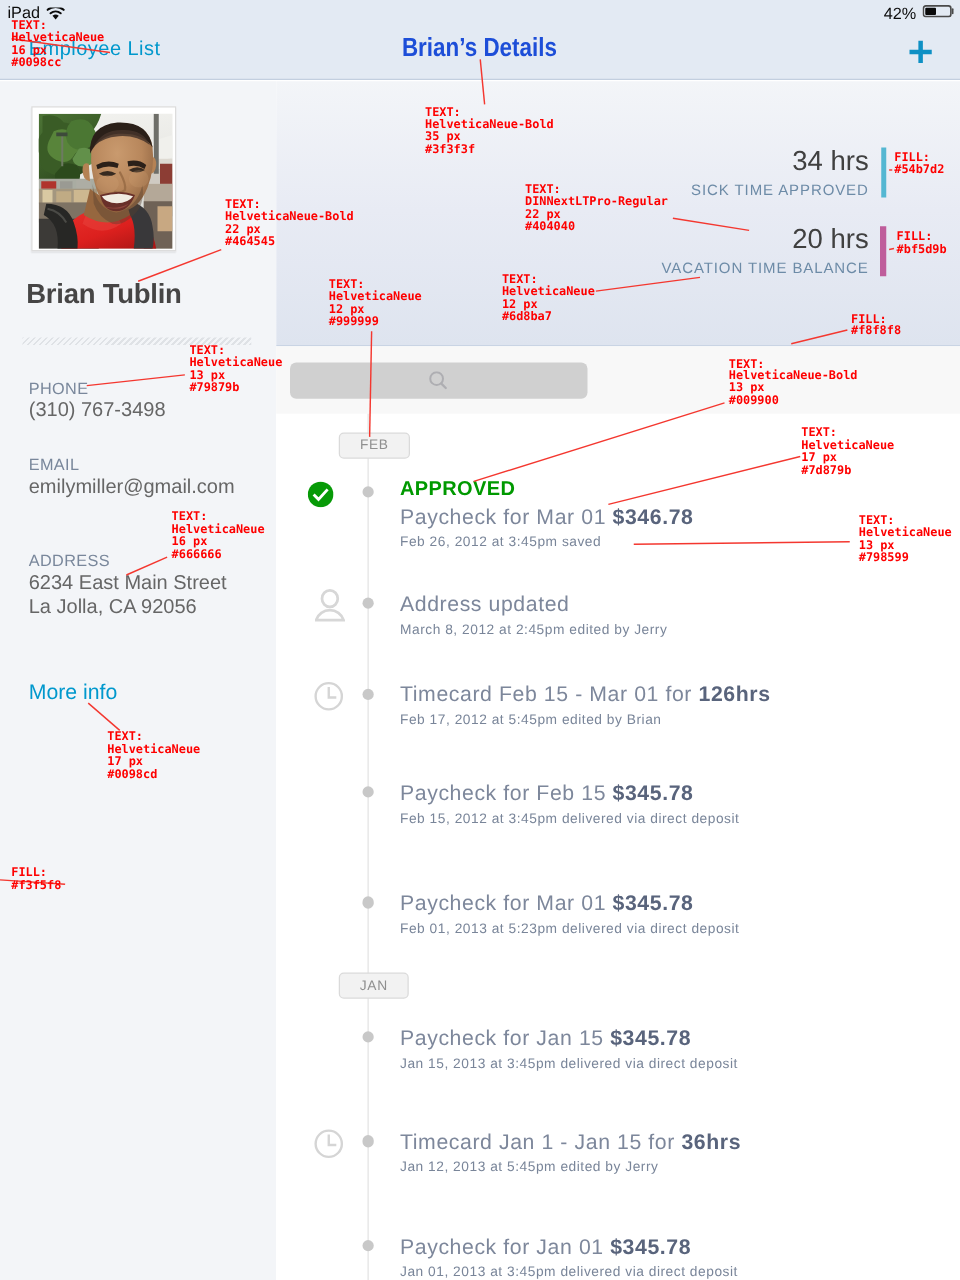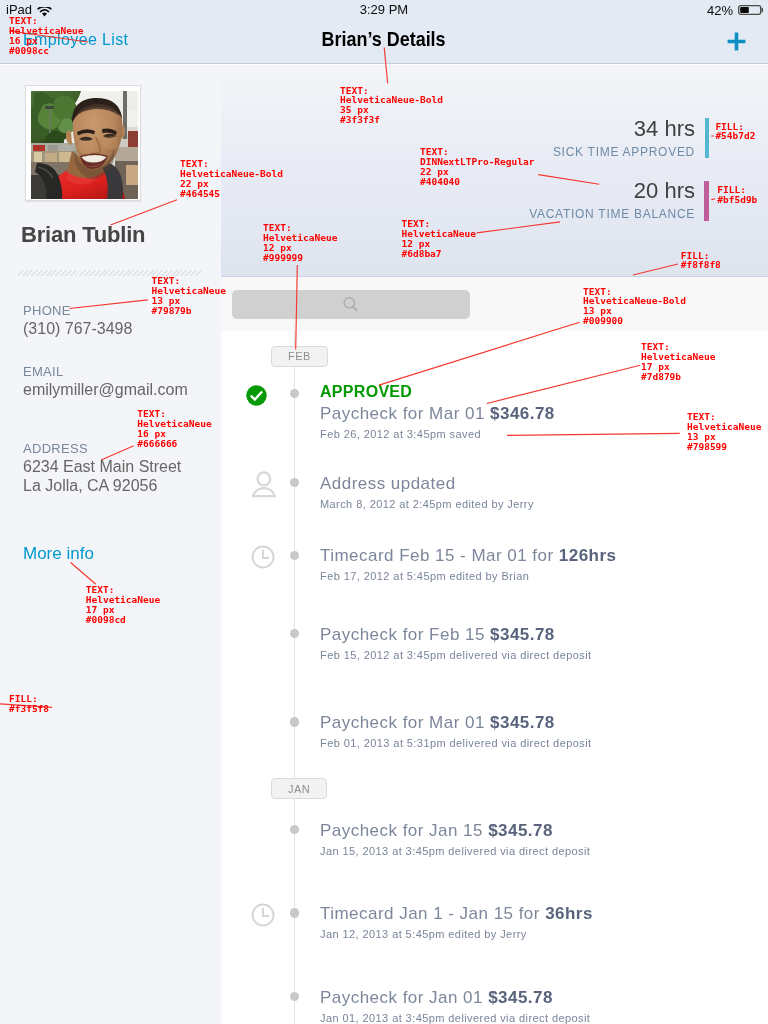--- a/index.html
+++ b/index.html
@@ -15,21 +15,21 @@
   .sb-time { position:absolute; left:0; top:3px; width:768px; text-align:center; font-size:13px;
              font-weight:normal; color:#0c0c0c; line-height:13px; }
   .sb-right { position:absolute; right:5px; top:1px; display:flex; align-items:center; gap:5px; }
   .sb-batt { font-size:13px; font-weight:normal; color:#0c0c0c; line-height:13px; position:relative; top:0px;}
 
   
   .navbar { position:absolute; left:0; top:20px; width:768px; height:44px; background:#e3eaf3;
             border-bottom:1px solid #c3cfdf; }
   .nav-back { position:absolute; left:23px; top:11.5px; font-size:16px; color:#0098cc; letter-spacing:.38px; line-height:16px; }
   .nav-title { position:absolute; left:0; top:8px; width:768px; text-align:center; font-size:21px;
-               font-weight:bold; color:#000000; line-height:21px; }
+               font-weight:bold; color:#1d4ed8; line-height:21px; }
   .nav-title > span { display:inline-block; transform:scaleX(.855); }
   .nav-add { position:absolute; right:19px; top:4px; color:#0e90c4; font-size:36px; font-weight:300;
              line-height:36px; }
 
   
   .sidebar { position:absolute; left:0; top:65px; width:221px; height:959px; background:#f3f5f8; }
   .avatar { position:absolute; left:25px; top:20px; width:116px; height:116px; background:#fff;
             border:1px solid #dcdcdc; padding:5px; box-shadow:0 1px 1px rgba(0,0,0,.07); }
   .avatar svg { display:block; }
   .person-name { position:absolute; left:21px; top:157px; font-size:22px; font-weight:bold; color:#464545;
@@ -86,21 +86,20 @@
     <div class="sb-left">
       <span class="sb-device">iPad</span>
       <span style="position:relative;top:5px;left:-3px">
         <svg width="15" height="10" viewBox="0 0 15 10">
           <path d="M7.5 9.6 L5.0 6.6 A3.9 3.9 0 0 1 10.0 6.6 Z" fill="#0c0c0c"></path>
           <path d="M3.45 4.6 A6.4 6.4 0 0 1 11.55 4.6" stroke="#0c0c0c" stroke-width="1.65" fill="none" stroke-linecap="round"></path>
           <path d="M1.1 1.85 A10.2 10.2 0 0 1 13.9 1.85" stroke="#0c0c0c" stroke-width="1.65" fill="none" stroke-linecap="round"></path>
         </svg>
       </span>
     </div>
-    <div class="sb-time">3:29 PM</div>
     <div class="sb-right">
       <span class="sb-batt">42%</span>
       <span>
         <svg width="25" height="10" viewBox="0 0 25 10">
           <rect x="0.7" y="0.7" width="22" height="8.6" rx="2" fill="none" stroke="#4a4a4a" stroke-width="1.3"></rect>
           <rect x="2.2" y="2.1" width="8.6" height="5.8" rx="0.8" fill="#0a0a0a"></rect>
           <path d="M24.2 3.4 v3.2" stroke="#4a4a4a" stroke-width="1.5" stroke-linecap="round"></path>
         </svg>
       </span>
     </div>
@@ -296,21 +295,21 @@
             <span class="ev-sub" style="top:23px">Feb 17, 2012 at 5:45pm edited by Brian</span>
           </div>
           <div class="ev" style="top: 294.6px;">
             <span class="ev-dot" style="top:3.2px"></span>
             <span class="ev-title" style="top:0px"><span>Paycheck for Feb 15 </span><b>$345.78</b></span>
             <span class="ev-sub" style="top:23px">Feb 15, 2012 at 3:45pm delivered via direct deposit</span>
           </div>
           <div class="ev" style="top: 383.3px;">
             <span class="ev-dot" style="top:3.2px"></span>
             <span class="ev-title" style="top:0px"><span>Paycheck for Mar 01 </span><b>$345.78</b></span>
-            <span class="ev-sub" style="top:23px">Feb 01, 2013 at 5:31pm delivered via direct deposit</span>
+            <span class="ev-sub" style="top:23px">Feb 01, 2013 at 5:23pm delivered via direct deposit</span>
           </div>
           <div class="ev" style="top: 490.6px;">
             <span class="ev-dot" style="top:3.2px"></span>
             <span class="ev-title" style="top:0px"><span>Paycheck for Jan 15 </span><b>$345.78</b></span>
             <span class="ev-sub" style="top:23px">Jan 15, 2013 at 3:45pm delivered via direct deposit</span>
           </div>
           <div class="ev" style="top: 574.1px;">
             <span class="ev-icon" style="top:-2.2px;left:30px"><svg width="24" height="24" viewBox="0 0 24 24">
                 <circle cx="12" cy="12" r="10.5" fill="none" stroke="#d5d5d5" stroke-width="1.9"></circle>
                 <path d="M12 5.6 V13 H17.1" stroke="#d5d5d5" stroke-width="1.9" fill="none" stroke-linecap="square"></path>

